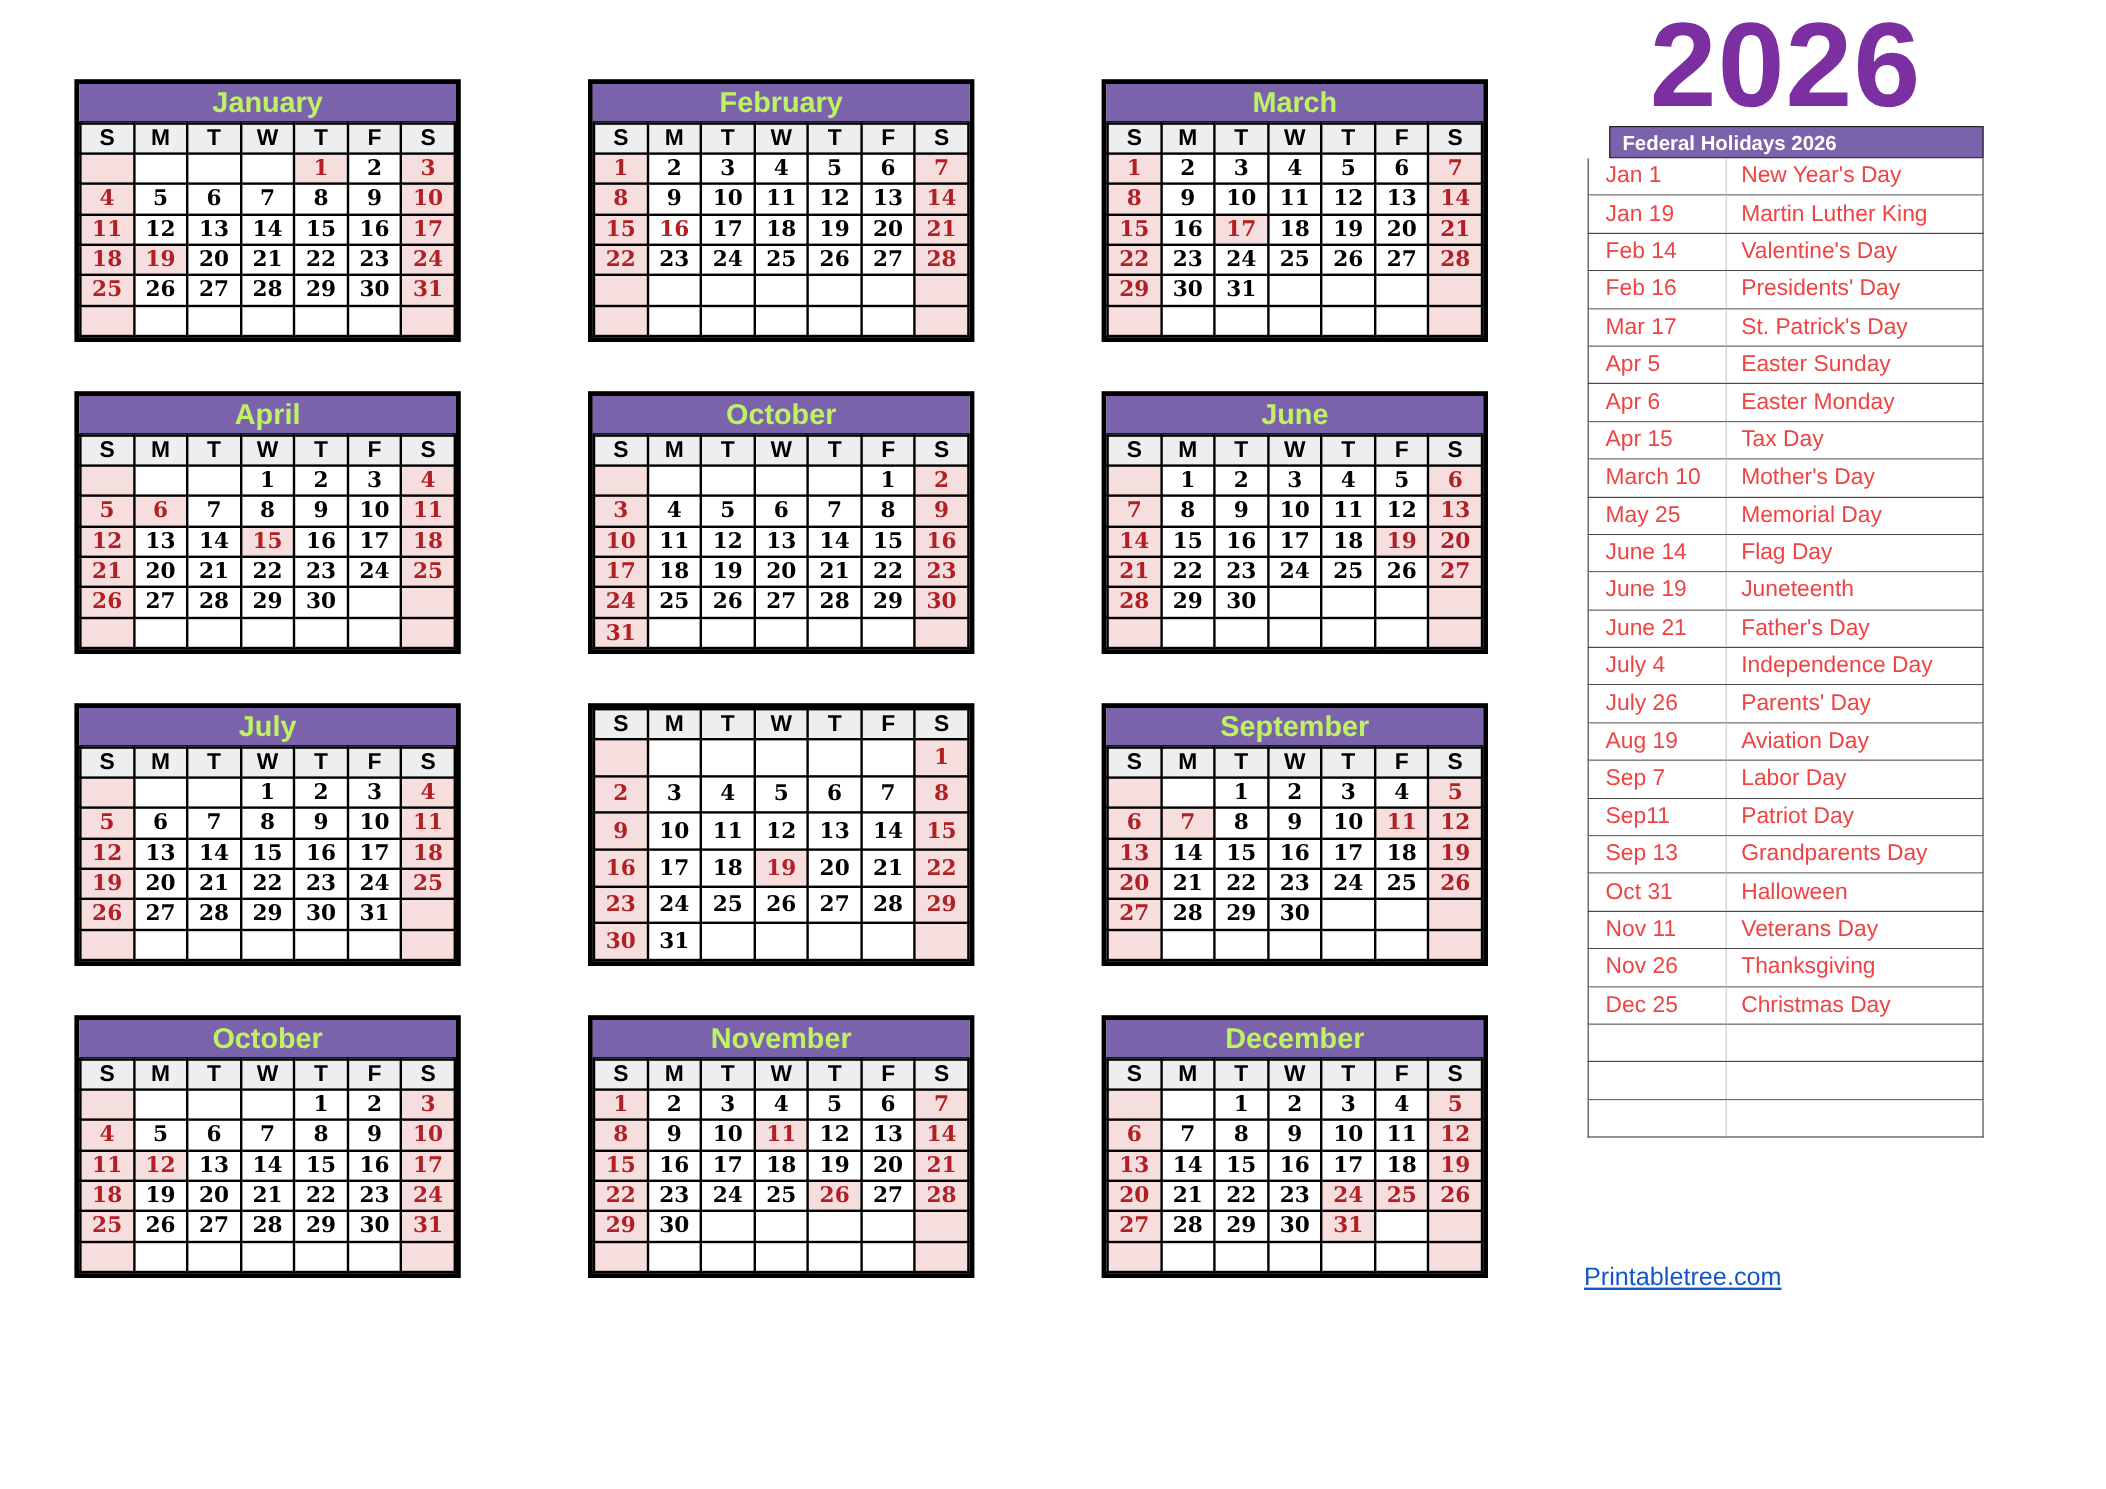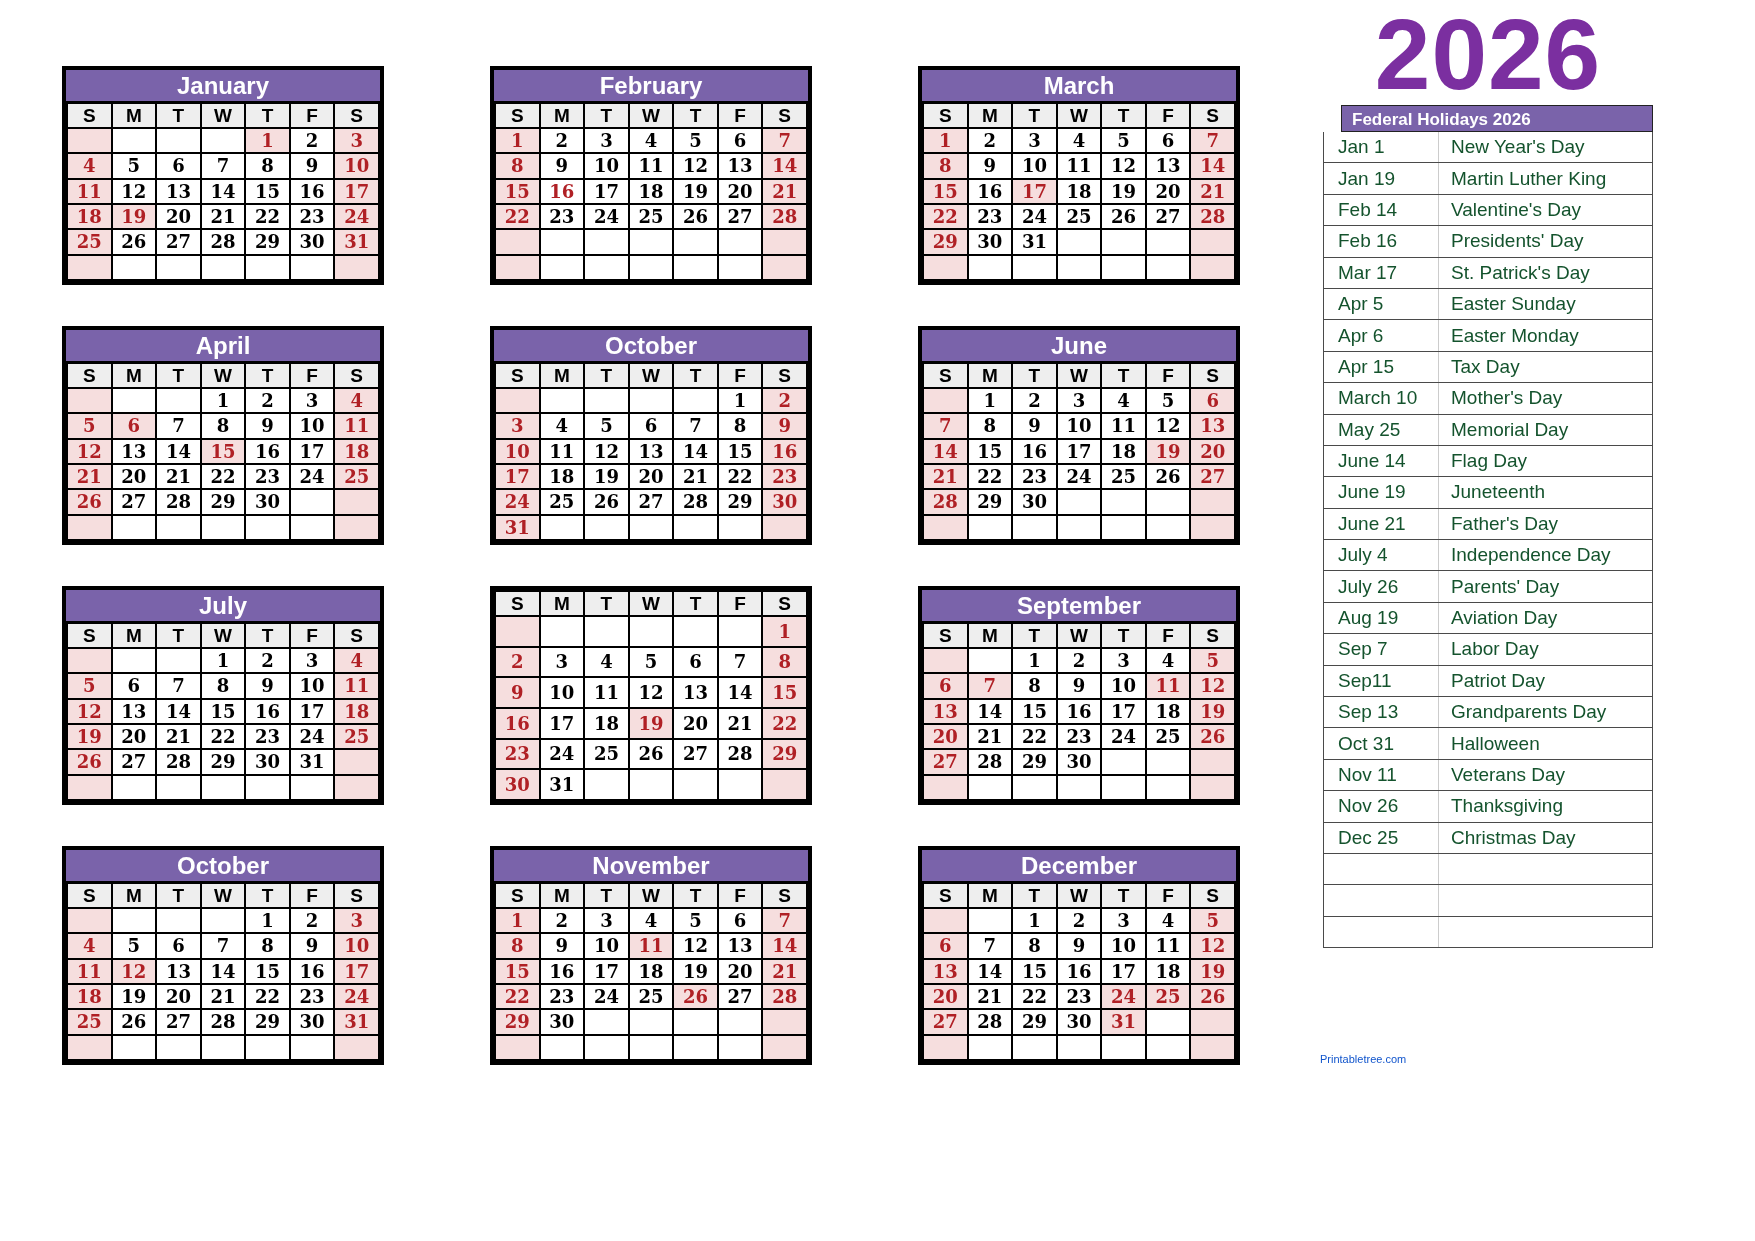--- a/index.html
+++ b/index.html
@@ -24,21 +24,21 @@
   .months-grid{
     position:absolute;left:62px;top:66px;
     display:grid;grid-template-columns:repeat(3,322px);column-gap:106px;
     grid-auto-rows:219px;row-gap:41px;
   }
   .month{
     width:322px;height:219px;border:4px solid #000;box-sizing:border-box;
     background:#fff;display:flex;flex-direction:column;
   }
   .month-title{
-    background:var(--purple-header);color:#ffffff;font-weight:bold;font-size:24px;
+    background:var(--purple-header);color:#bef264;font-weight:bold;font-size:24px;
     text-align:center;flex:0 0 31px;line-height:31px;border-bottom:1px solid #000;
   }
   .month-table{border-collapse:collapse;width:100%;table-layout:fixed;flex:1;}
   .month-table th{
     background:var(--header-gray);border:2px solid #000;
     font-size:19px;font-weight:bold;padding:0;height:23px;color:#000;
   }
   .month-table td{
     border:2px solid #000;font-family:"DejaVu Serif",serif;font-weight:bold;
     font-size:18px;text-align:center;padding:0;height:22px;color:#000;background:#fff;
@@ -46,30 +46,30 @@
   .month-table td.we{background:var(--pink);color:var(--red);}
   .month-table td.hl{background:var(--pink);color:var(--red);}
   .month-table td.rd{color:var(--red);}
   .holidays{position:absolute;left:1323px;top:105px;width:330px;}
   .holidays-title{
     background:var(--purple-header);color:#fff;font-weight:bold;font-size:17px;
     height:27px;line-height:27px;padding-left:10px;border:1px solid #222;box-sizing:border-box;margin-left:18px;
   }
   .holiday-row{
     display:flex;align-items:stretch;height:31.4px;box-sizing:border-box;
-    border:1px solid #4a4a4a;border-top:none;font-size:19px;color:#14532d;background:#fff;
+    border:1px solid #4a4a4a;border-top:none;font-size:19px;color:#ef4444;background:#fff;
   }
   .holiday-date{
     flex:0 0 115px;box-sizing:border-box;padding-left:14px;
     display:flex;align-items:center;border-right:1px solid #cccccc;
   }
   .holiday-name{flex:1;display:flex;align-items:center;padding-left:12px;}
   .footer-link{
-    position:absolute;left:1320px;top:1053px;font-size:11px;
-    color:var(--link-blue);cursor:pointer;
+    position:absolute;left:1320px;top:1053px;font-size:21px;
+    color:var(--link-blue);text-decoration:underline;cursor:pointer;
   }
 </style>
 </head>
 <body>
 
 <div class="year">2026</div>
 
 <div class="months-grid">
     <div class="month">
       <div class="month-title">January</div>

